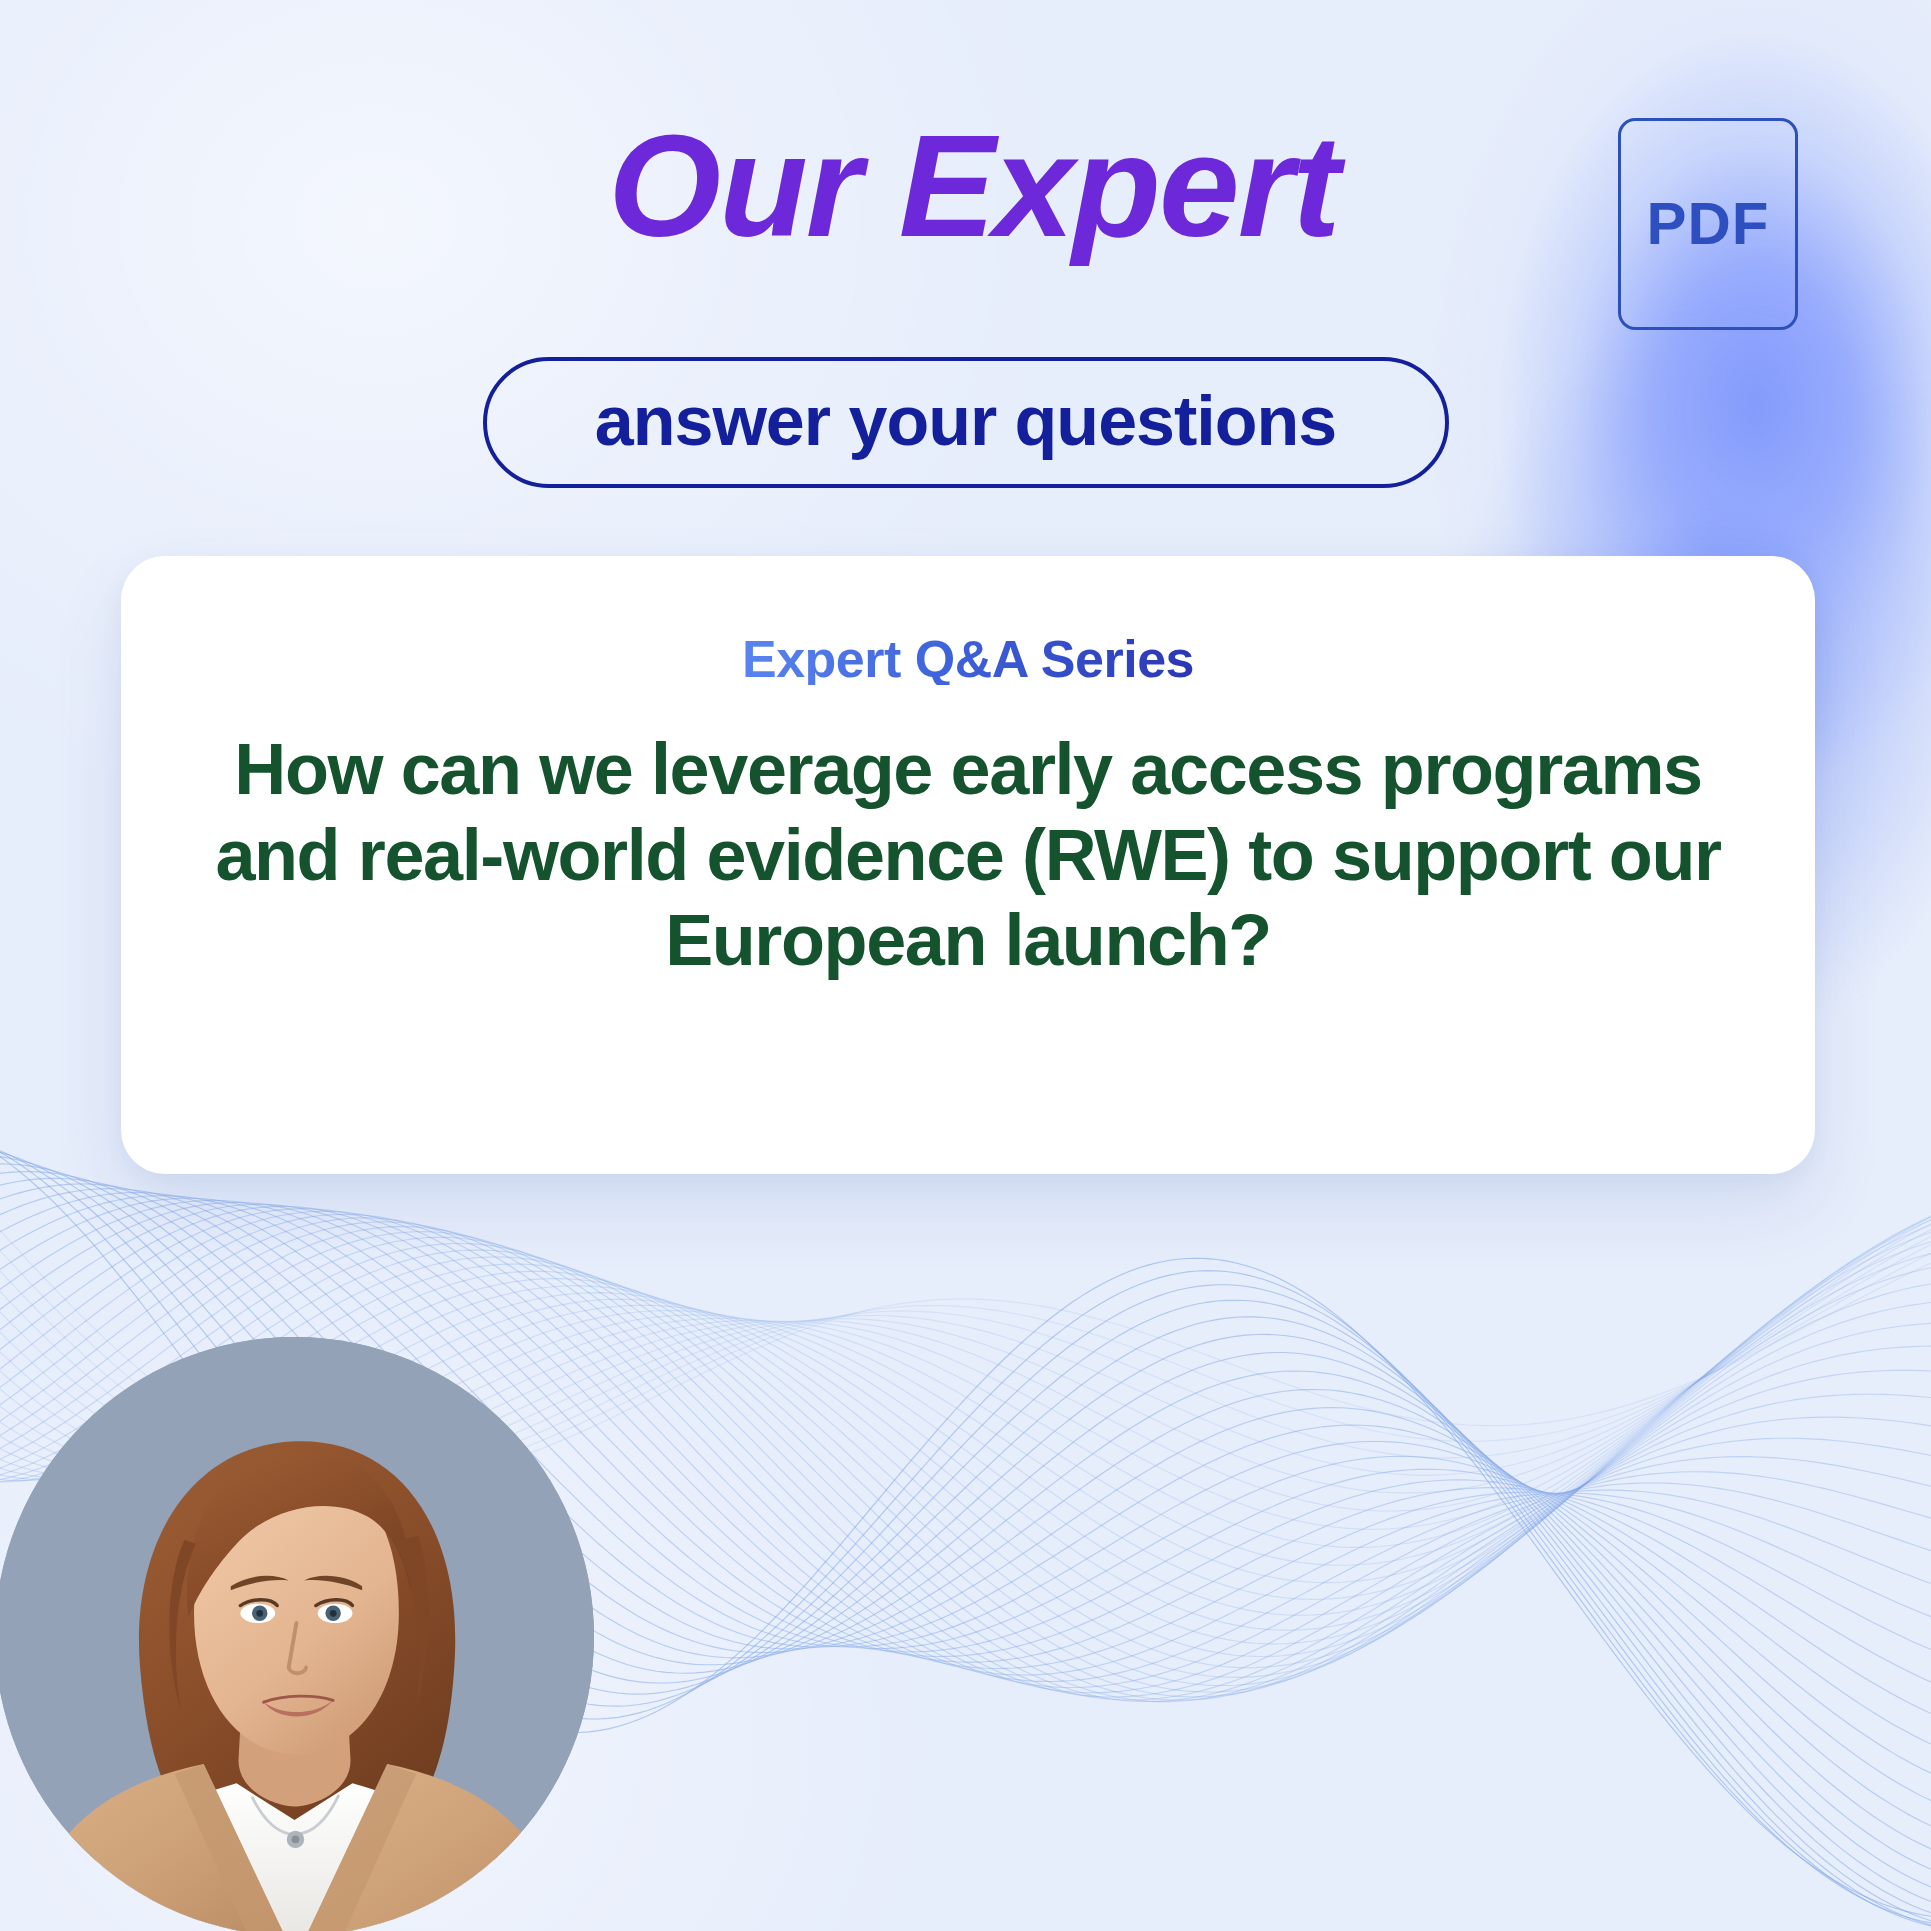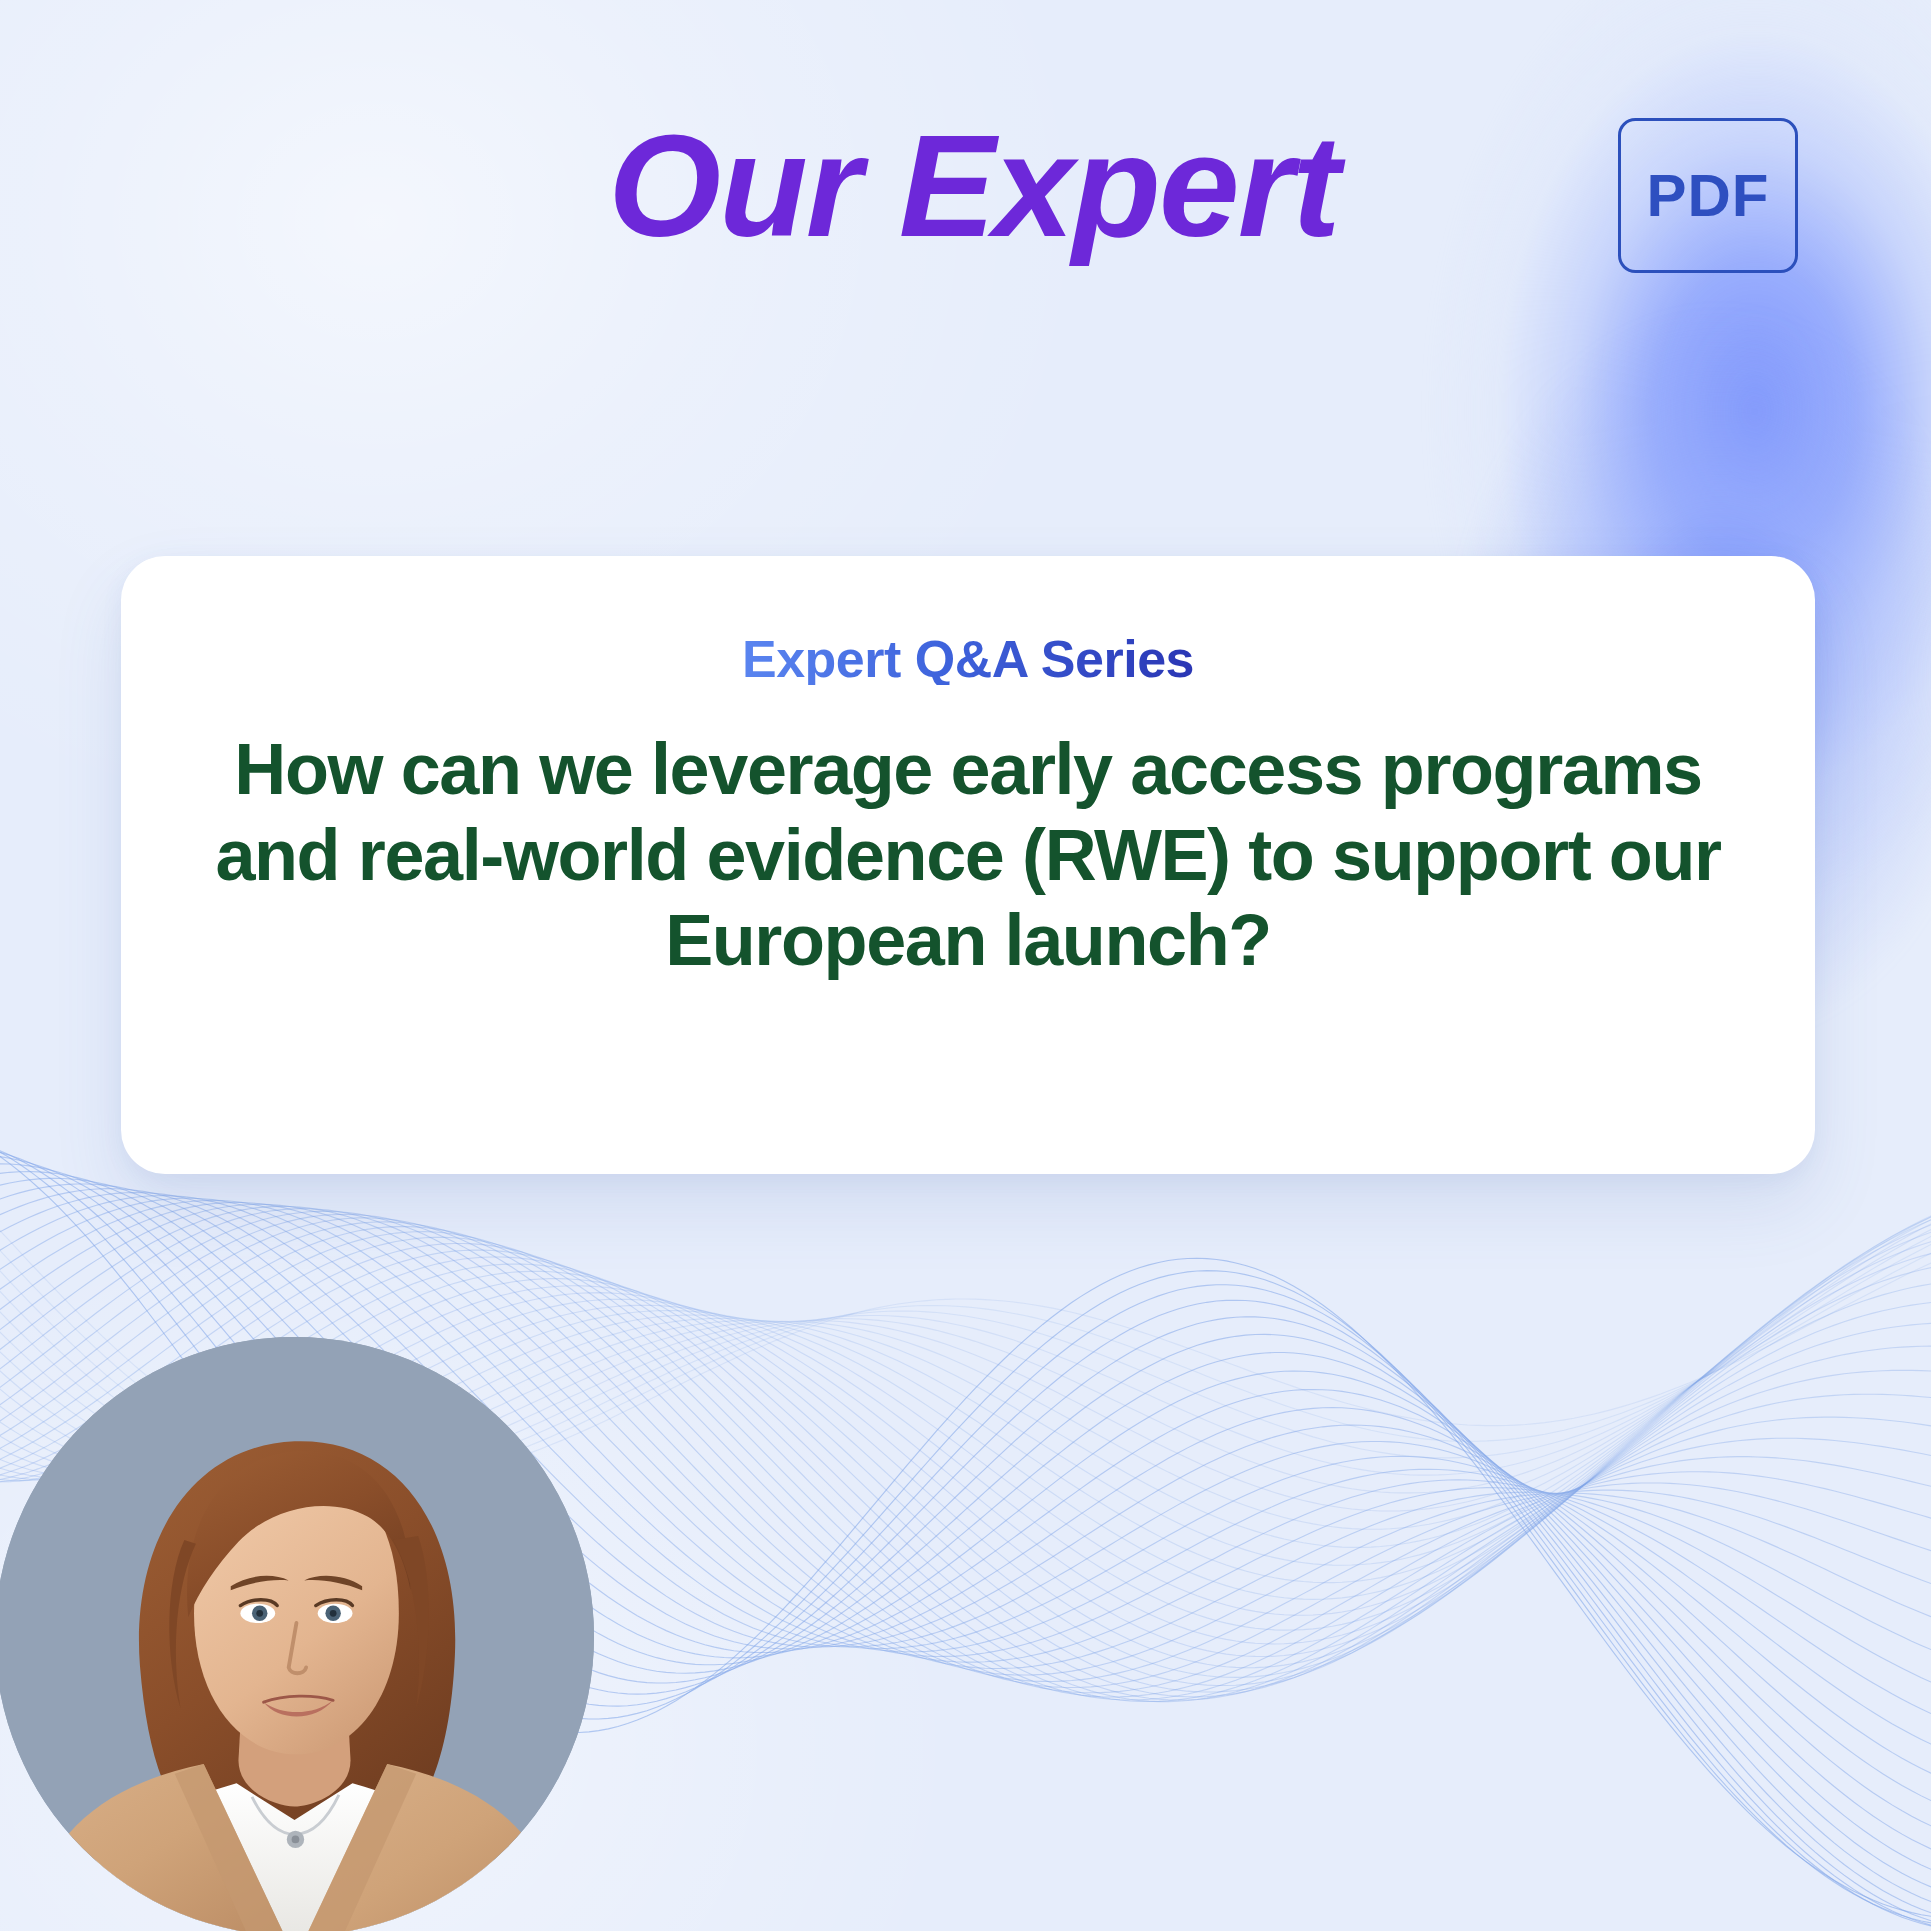--- a/index.html
+++ b/index.html
@@ -108,21 +108,21 @@
     letter-spacing:-1px;
     color:#14209B;
     line-height:1;
     transform:translateY(-1.9px);
   }
 
   
   .pdf-badge {
     position:absolute;
     right:133px; top:118px;
-    width:180px; height:155px;
+    width:180px; height:212px;
     border:3.9px solid #2C50BC;
     border-radius:17.4px;
     display:flex;
     align-items:center;
     justify-content:center;
   }
   .pdf-badge span {
     font-size:60px;
     font-weight:600;
     color:#2E4FC0;
@@ -252,20 +252,23 @@
         <path d="M-60.0 19.0 L-50.0 17.7 L-40.0 16.9 L-30.0 16.6 L-20.0 16.7 L-10.0 17.3 L0.0 18.3 L10.0 19.9 L20.0 22.0 L30.0 24.6 L40.0 27.6 L50.0 31.2 L60.0 35.2 L70.0 39.7 L80.0 44.7 L90.0 50.2 L100.0 56.2 L110.0 62.6 L120.0 69.4 L130.0 76.7 L140.0 84.4 L150.0 92.6 L160.0 101.1 L170.0 110.0 L180.0 119.2 L190.0 128.9 L200.0 138.8 L210.0 149.0 L220.0 159.6 L230.0 170.4 L240.0 181.4 L250.0 192.7 L260.0 204.1 L270.0 215.8 L280.0 227.6 L290.0 239.5 L300.0 251.6 L310.0 263.7 L320.0 275.9 L330.0 288.1 L340.0 300.3 L350.0 312.6 L360.0 324.7 L370.0 336.8 L380.0 348.8 L390.0 360.7 L400.0 372.5 L410.0 384.0 L420.0 395.4 L430.0 406.6 L440.0 417.6 L450.0 428.2 L460.0 438.7 L470.0 448.8 L480.0 458.6 L490.0 468.0 L500.0 477.1 L510.0 485.8 L520.0 494.1 L530.0 502.0 L540.0 509.5 L550.0 516.5 L560.0 523.1 L570.0 529.2 L580.0 534.9 L590.0 540.0 L600.0 544.7 L610.0 548.8 L620.0 552.5 L630.0 555.6 L640.0 558.2 L650.0 560.3 L660.0 561.8 L670.0 562.8 L680.0 563.3 L690.0 563.2 L700.0 562.7 L710.0 561.6 L720.0 559.9 L730.0 557.8 L740.0 555.2 L750.0 552.0 L760.0 548.4 L770.0 544.3 L780.0 539.8 L790.0 534.8 L800.0 529.3 L810.0 523.4 L820.0 517.1 L830.0 510.4 L840.0 503.4 L850.0 496.0 L860.0 488.2 L870.0 480.3 L880.0 472.0 L890.0 463.5 L900.0 454.8 L910.0 445.9 L920.0 436.9 L930.0 427.7 L940.0 418.3 L950.0 408.8 L960.0 399.3 L970.0 389.7 L980.0 380.1 L990.0 370.4 L1000.0 360.8 L1010.0 351.2 L1020.0 341.7 L1030.0 332.2 L1040.0 322.9 L1050.0 313.6 L1060.0 304.6 L1070.0 295.7 L1080.0 287.0 L1090.0 278.6 L1100.0 270.3 L1110.0 262.4 L1120.0 254.7 L1130.0 247.3 L1140.0 240.3 L1150.0 233.6 L1160.0 227.3 L1170.0 221.3 L1180.0 215.7 L1190.0 210.6 L1200.0 205.8 L1210.0 201.5 L1220.0 197.7 L1230.0 194.3 L1240.0 191.3 L1250.0 188.9 L1260.0 187.0 L1270.0 185.5 L1280.0 184.6 L1290.0 184.1 L1300.0 184.2 L1310.0 184.8 L1320.0 185.9 L1330.0 187.5 L1340.0 189.7 L1350.0 192.4 L1360.0 195.6 L1370.0 199.3 L1380.0 203.5 L1390.0 208.2 L1400.0 213.4 L1410.0 219.1 L1420.0 225.3 L1430.0 232.0 L1440.0 239.1 L1450.0 246.7 L1460.0 254.7 L1470.0 263.2 L1480.0 272.1 L1490.0 281.3 L1500.0 291.0 L1510.0 301.0 L1520.0 311.3 L1530.0 322.0 L1540.0 333.0 L1550.0 344.3 L1560.0 355.8 L1570.0 367.6 L1580.0 379.7 L1590.0 391.9 L1600.0 404.3 L1610.0 416.9 L1620.0 429.7 L1630.0 442.6 L1640.0 455.5 L1650.0 468.6 L1660.0 481.7 L1670.0 494.8 L1680.0 507.9 L1690.0 521.0 L1700.0 534.1 L1710.0 547.1 L1720.0 560.1 L1730.0 572.9 L1740.0 585.6 L1750.0 598.1 L1760.0 610.5 L1770.0 622.7 L1780.0 634.6 L1790.0 646.3 L1800.0 657.8 L1810.0 669.0 L1820.0 679.9 L1830.0 690.5 L1840.0 700.8 L1850.0 710.7 L1860.0 720.3 L1870.0 729.5 L1880.0 738.3 L1890.0 746.7 L1900.0 754.6 L1910.0 762.2 L1920.0 769.3 L1930.0 776.0 L1940.0 782.2 L1950.0 787.9 L1960.0 793.2 L1970.0 798.0 L1980.0 802.3 L1990.0 806.1 L2000.0 809.4 L2010.0 812.2 L2020.0 814.5 L2030.0 816.3 L2040.0 817.6 L2050.0 818.5 L2060.0 818.8" fill="none" stroke="#7FA4E8" stroke-width="1.15" stroke-opacity="0.524"></path>
         <path d="M-60.0 6.4 L-50.0 6.4 L-40.0 6.9 L-30.0 7.8 L-20.0 9.3 L-10.0 11.3 L0.0 13.8 L10.0 16.8 L20.0 20.3 L30.0 24.3 L40.0 28.8 L50.0 33.8 L60.0 39.2 L70.0 45.2 L80.0 51.6 L90.0 58.6 L100.0 65.9 L110.0 73.7 L120.0 81.9 L130.0 90.6 L140.0 99.6 L150.0 109.0 L160.0 118.8 L170.0 128.9 L180.0 139.4 L190.0 150.2 L200.0 161.2 L210.0 172.5 L220.0 184.1 L230.0 195.9 L240.0 207.8 L250.0 220.0 L260.0 232.3 L270.0 244.7 L280.0 257.2 L290.0 269.8 L300.0 282.4 L310.0 295.0 L320.0 307.7 L330.0 320.3 L340.0 332.9 L350.0 345.4 L360.0 357.7 L370.0 370.0 L380.0 382.1 L390.0 394.0 L400.0 405.7 L410.0 417.1 L420.0 428.4 L430.0 439.3 L440.0 449.9 L450.0 460.3 L460.0 470.3 L470.0 479.9 L480.0 489.1 L490.0 498.0 L500.0 506.4 L510.0 514.4 L520.0 522.0 L530.0 529.1 L540.0 535.7 L550.0 541.8 L560.0 547.5 L570.0 552.6 L580.0 557.2 L590.0 561.3 L600.0 564.9 L610.0 567.9 L620.0 570.3 L630.0 572.3 L640.0 573.6 L650.0 574.5 L660.0 574.8 L670.0 574.5 L680.0 573.7 L690.0 572.3 L700.0 570.4 L710.0 568.0 L720.0 565.1 L730.0 561.6 L740.0 557.7 L750.0 553.2 L760.0 548.3 L770.0 542.9 L780.0 537.1 L790.0 530.8 L800.0 524.1 L810.0 517.0 L820.0 509.5 L830.0 501.6 L840.0 493.4 L850.0 484.8 L860.0 476.0 L870.0 467.0 L880.0 457.7 L890.0 448.2 L900.0 438.6 L910.0 428.8 L920.0 418.8 L930.0 408.8 L940.0 398.7 L950.0 388.5 L960.0 378.2 L970.0 368.0 L980.0 357.8 L990.0 347.6 L1000.0 337.5 L1010.0 327.4 L1020.0 317.5 L1030.0 307.7 L1040.0 298.1 L1050.0 288.6 L1060.0 279.4 L1070.0 270.4 L1080.0 261.6 L1090.0 253.1 L1100.0 244.9 L1110.0 237.0 L1120.0 229.5 L1130.0 222.3 L1140.0 215.4 L1150.0 209.0 L1160.0 202.9 L1170.0 197.3 L1180.0 192.1 L1190.0 187.4 L1200.0 183.1 L1210.0 179.3 L1220.0 176.0 L1230.0 173.2 L1240.0 170.9 L1250.0 169.1 L1260.0 167.8 L1270.0 167.1 L1280.0 166.9 L1290.0 167.2 L1300.0 168.0 L1310.0 169.4 L1320.0 171.3 L1330.0 173.8 L1340.0 176.8 L1350.0 180.3 L1360.0 184.3 L1370.0 188.9 L1380.0 194.0 L1390.0 199.6 L1400.0 205.7 L1410.0 212.3 L1420.0 219.3 L1430.0 226.9 L1440.0 234.9 L1450.0 243.3 L1460.0 252.2 L1470.0 261.4 L1480.0 271.1 L1490.0 281.1 L1500.0 291.6 L1510.0 302.3 L1520.0 313.4 L1530.0 324.8 L1540.0 336.5 L1550.0 348.4 L1560.0 360.6 L1570.0 373.0 L1580.0 385.7 L1590.0 398.5 L1600.0 411.4 L1610.0 424.5 L1620.0 437.7 L1630.0 451.0 L1640.0 464.4 L1650.0 477.8 L1660.0 491.2 L1670.0 504.6 L1680.0 518.0 L1690.0 531.4 L1700.0 544.6 L1710.0 557.8 L1720.0 570.9 L1730.0 583.8 L1740.0 596.5 L1750.0 609.1 L1760.0 621.5 L1770.0 633.6 L1780.0 645.5 L1790.0 657.2 L1800.0 668.5 L1810.0 679.6 L1820.0 690.3 L1830.0 700.7 L1840.0 710.8 L1850.0 720.5 L1860.0 729.8 L1870.0 738.7 L1880.0 747.2 L1890.0 755.3 L1900.0 762.9 L1910.0 770.1 L1920.0 776.9 L1930.0 783.2 L1940.0 789.0 L1950.0 794.4 L1960.0 799.3 L1970.0 803.7 L1980.0 807.6 L1990.0 811.0 L2000.0 813.9 L2010.0 816.4 L2020.0 818.3 L2030.0 819.8 L2040.0 820.7 L2050.0 821.2 L2060.0 821.1" fill="none" stroke="#7FA4E8" stroke-width="1.15" stroke-opacity="0.533"></path>
         <path d="M-60.0 -3.6 L-50.0 -2.3 L-40.0 -0.5 L-30.0 1.9 L-20.0 4.8 L-10.0 8.2 L0.0 12.1 L10.0 16.6 L20.0 21.5 L30.0 27.0 L40.0 32.9 L50.0 39.4 L60.0 46.3 L70.0 53.7 L80.0 61.6 L90.0 69.9 L100.0 78.7 L110.0 87.8 L120.0 97.4 L130.0 107.4 L140.0 117.7 L150.0 128.3 L160.0 139.3 L170.0 150.6 L180.0 162.2 L190.0 174.1 L200.0 186.1 L210.0 198.4 L220.0 210.9 L230.0 223.6 L240.0 236.4 L250.0 249.3 L260.0 262.3 L270.0 275.4 L280.0 288.5 L290.0 301.6 L300.0 314.7 L310.0 327.8 L320.0 340.8 L330.0 353.7 L340.0 366.4 L350.0 379.1 L360.0 391.5 L370.0 403.8 L380.0 415.8 L390.0 427.6 L400.0 439.2 L410.0 450.4 L420.0 461.3 L430.0 471.9 L440.0 482.1 L450.0 492.0 L460.0 501.4 L470.0 510.5 L480.0 519.1 L490.0 527.2 L500.0 534.9 L510.0 542.1 L520.0 548.8 L530.0 555.0 L540.0 560.7 L550.0 565.8 L560.0 570.4 L570.0 574.5 L580.0 578.0 L590.0 580.9 L600.0 583.3 L610.0 585.2 L620.0 586.4 L630.0 587.1 L640.0 587.2 L650.0 586.8 L660.0 585.8 L670.0 584.2 L680.0 582.1 L690.0 579.4 L700.0 576.2 L710.0 572.5 L720.0 568.2 L730.0 563.5 L740.0 558.2 L750.0 552.5 L760.0 546.3 L770.0 539.6 L780.0 532.5 L790.0 525.0 L800.0 517.1 L810.0 508.8 L820.0 500.2 L830.0 491.2 L840.0 481.9 L850.0 472.3 L860.0 462.5 L870.0 452.4 L880.0 442.2 L890.0 431.9 L900.0 421.3 L910.0 410.7 L920.0 400.0 L930.0 389.2 L940.0 378.4 L950.0 367.6 L960.0 356.8 L970.0 346.0 L980.0 335.3 L990.0 324.7 L1000.0 314.2 L1010.0 303.8 L1020.0 293.6 L1030.0 283.6 L1040.0 273.7 L1050.0 264.2 L1060.0 254.8 L1070.0 245.8 L1080.0 237.0 L1090.0 228.6 L1100.0 220.5 L1110.0 212.8 L1120.0 205.5 L1130.0 198.5 L1140.0 192.0 L1150.0 185.9 L1160.0 180.2 L1170.0 175.1 L1180.0 170.3 L1190.0 166.1 L1200.0 162.4 L1210.0 159.1 L1220.0 156.4 L1230.0 154.2 L1240.0 152.6 L1250.0 151.5 L1260.0 150.9 L1270.0 150.9 L1280.0 151.4 L1290.0 152.5 L1300.0 154.1 L1310.0 156.3 L1320.0 159.1 L1330.0 162.3 L1340.0 166.2 L1350.0 170.5 L1360.0 175.4 L1370.0 180.8 L1380.0 186.7 L1390.0 193.2 L1400.0 200.1 L1410.0 207.5 L1420.0 215.4 L1430.0 223.7 L1440.0 232.5 L1450.0 241.7 L1460.0 251.3 L1470.0 261.4 L1480.0 271.8 L1490.0 282.5 L1500.0 293.6 L1510.0 305.0 L1520.0 316.7 L1530.0 328.7 L1540.0 341.0 L1550.0 353.5 L1560.0 366.2 L1570.0 379.1 L1580.0 392.2 L1590.0 405.4 L1600.0 418.8 L1610.0 432.3 L1620.0 445.8 L1630.0 459.4 L1640.0 473.0 L1650.0 486.6 L1660.0 500.3 L1670.0 513.8 L1680.0 527.4 L1690.0 540.8 L1700.0 554.1 L1710.0 567.3 L1720.0 580.4 L1730.0 593.3 L1740.0 606.0 L1750.0 618.4 L1760.0 630.7 L1770.0 642.7 L1780.0 654.4 L1790.0 665.8 L1800.0 677.0 L1810.0 687.8 L1820.0 698.2 L1830.0 708.3 L1840.0 718.0 L1850.0 727.4 L1860.0 736.3 L1870.0 744.9 L1880.0 753.0 L1890.0 760.7 L1900.0 767.9 L1910.0 774.7 L1920.0 781.1 L1930.0 786.9 L1940.0 792.4 L1950.0 797.3 L1960.0 801.7 L1970.0 805.7 L1980.0 809.2 L1990.0 812.2 L2000.0 814.7 L2010.0 816.7 L2020.0 818.3 L2030.0 819.4 L2040.0 819.9 L2050.0 820.1 L2060.0 819.7" fill="none" stroke="#7FA4E8" stroke-width="1.15" stroke-opacity="0.542"></path>
         <path d="M-60.0 -10.9 L-50.0 -8.2 L-40.0 -4.9 L-30.0 -1.1 L-20.0 3.3 L-10.0 8.1 L0.0 13.5 L10.0 19.5 L20.0 25.9 L30.0 32.8 L40.0 40.3 L50.0 48.2 L60.0 56.5 L70.0 65.4 L80.0 74.6 L90.0 84.3 L100.0 94.4 L110.0 104.9 L120.0 115.8 L130.0 127.0 L140.0 138.5 L150.0 150.4 L160.0 162.5 L170.0 174.9 L180.0 187.5 L190.0 200.4 L200.0 213.4 L210.0 226.6 L220.0 239.9 L230.0 253.4 L240.0 266.9 L250.0 280.5 L260.0 294.1 L270.0 307.7 L280.0 321.3 L290.0 334.8 L300.0 348.2 L310.0 361.6 L320.0 374.8 L330.0 387.9 L340.0 400.7 L350.0 413.4 L360.0 425.8 L370.0 438.0 L380.0 449.8 L390.0 461.4 L400.0 472.6 L410.0 483.5 L420.0 494.0 L430.0 504.1 L440.0 513.8 L450.0 523.0 L460.0 531.8 L470.0 540.2 L480.0 548.0 L490.0 555.4 L500.0 562.2 L510.0 568.5 L520.0 574.2 L530.0 579.4 L540.0 584.1 L550.0 588.2 L560.0 591.7 L570.0 594.6 L580.0 597.0 L590.0 598.7 L600.0 599.9 L610.0 600.5 L620.0 600.5 L630.0 599.9 L640.0 598.8 L650.0 597.0 L660.0 594.7 L670.0 591.9 L680.0 588.4 L690.0 584.5 L700.0 579.9 L710.0 574.9 L720.0 569.4 L730.0 563.3 L740.0 556.8 L750.0 549.8 L760.0 542.4 L770.0 534.5 L780.0 526.2 L790.0 517.6 L800.0 508.5 L810.0 499.1 L820.0 489.4 L830.0 479.4 L840.0 469.0 L850.0 458.5 L860.0 447.7 L870.0 436.8 L880.0 425.8 L890.0 414.6 L900.0 403.3 L910.0 392.0 L920.0 380.6 L930.0 369.2 L940.0 357.8 L950.0 346.5 L960.0 335.2 L970.0 324.0 L980.0 312.9 L990.0 302.0 L1000.0 291.2 L1010.0 280.6 L1020.0 270.2 L1030.0 260.1 L1040.0 250.2 L1050.0 240.6 L1060.0 231.3 L1070.0 222.3 L1080.0 213.7 L1090.0 205.5 L1100.0 197.6 L1110.0 190.2 L1120.0 183.1 L1130.0 176.5 L1140.0 170.4 L1150.0 164.7 L1160.0 159.5 L1170.0 154.8 L1180.0 150.6 L1190.0 147.0 L1200.0 143.8 L1210.0 141.2 L1220.0 139.2 L1230.0 137.6 L1240.0 136.7 L1250.0 136.3 L1260.0 136.5 L1270.0 137.2 L1280.0 138.5 L1290.0 140.4 L1300.0 142.8 L1310.0 145.8 L1320.0 149.3 L1330.0 153.4 L1340.0 158.0 L1350.0 163.2 L1360.0 168.9 L1370.0 175.1 L1380.0 181.8 L1390.0 189.0 L1400.0 196.7 L1410.0 204.9 L1420.0 213.6 L1430.0 222.6 L1440.0 232.1 L1450.0 242.0 L1460.0 252.3 L1470.0 263.0 L1480.0 274.0 L1490.0 285.4 L1500.0 297.1 L1510.0 309.0 L1520.0 321.3 L1530.0 333.8 L1540.0 346.5 L1550.0 359.4 L1560.0 372.5 L1570.0 385.8 L1580.0 399.2 L1590.0 412.8 L1600.0 426.4 L1610.0 440.1 L1620.0 453.8 L1630.0 467.6 L1640.0 481.3 L1650.0 495.0 L1660.0 508.7 L1670.0 522.3 L1680.0 535.8 L1690.0 549.2 L1700.0 562.5 L1710.0 575.6 L1720.0 588.5 L1730.0 601.2 L1740.0 613.7 L1750.0 625.9 L1760.0 637.9 L1770.0 649.7 L1780.0 661.1 L1790.0 672.2 L1800.0 682.9 L1810.0 693.4 L1820.0 703.4 L1830.0 713.1 L1840.0 722.4 L1850.0 731.4 L1860.0 739.9 L1870.0 747.9 L1880.0 755.6 L1890.0 762.8 L1900.0 769.6 L1910.0 775.9 L1920.0 781.7 L1930.0 787.1 L1940.0 792.0 L1950.0 796.5 L1960.0 800.5 L1970.0 804.0 L1980.0 807.0 L1990.0 809.6 L2000.0 811.6 L2010.0 813.3 L2020.0 814.4 L2030.0 815.1 L2040.0 815.3 L2050.0 815.1 L2060.0 814.4" fill="none" stroke="#7FA4E8" stroke-width="1.15" stroke-opacity="0.551"></path>
         <path d="M-60.0 -15.3 L-50.0 -11.1 L-40.0 -6.3 L-30.0 -1.0 L-20.0 4.8 L-10.0 11.2 L0.0 18.1 L10.0 25.5 L20.0 33.4 L30.0 41.8 L40.0 50.7 L50.0 60.0 L60.0 69.8 L70.0 80.0 L80.0 90.7 L90.0 101.7 L100.0 113.1 L110.0 124.9 L120.0 137.0 L130.0 149.4 L140.0 162.0 L150.0 175.0 L160.0 188.2 L170.0 201.6 L180.0 215.1 L190.0 228.9 L200.0 242.7 L210.0 256.7 L220.0 270.8 L230.0 284.9 L240.0 299.0 L250.0 313.1 L260.0 327.2 L270.0 341.2 L280.0 355.2 L290.0 369.0 L300.0 382.7 L310.0 396.2 L320.0 409.5 L330.0 422.5 L340.0 435.4 L350.0 447.9 L360.0 460.2 L370.0 472.1 L380.0 483.7 L390.0 494.9 L400.0 505.7 L410.0 516.1 L420.0 526.0 L430.0 535.6 L440.0 544.6 L450.0 553.1 L460.0 561.2 L470.0 568.7 L480.0 575.7 L490.0 582.1 L500.0 588.0 L510.0 593.3 L520.0 598.1 L530.0 602.2 L540.0 605.8 L550.0 608.7 L560.0 611.1 L570.0 612.8 L580.0 614.0 L590.0 614.5 L600.0 614.5 L610.0 613.8 L620.0 612.5 L630.0 610.7 L640.0 608.2 L650.0 605.2 L660.0 601.6 L670.0 597.4 L680.0 592.7 L690.0 587.4 L700.0 581.6 L710.0 575.3 L720.0 568.5 L730.0 561.2 L740.0 553.5 L750.0 545.3 L760.0 536.7 L770.0 527.7 L780.0 518.3 L790.0 508.5 L800.0 498.4 L810.0 488.0 L820.0 477.3 L830.0 466.3 L840.0 455.1 L850.0 443.6 L860.0 432.1 L870.0 420.4 L880.0 408.6 L890.0 396.7 L900.0 384.8 L910.0 372.8 L920.0 360.9 L930.0 349.0 L940.0 337.2 L950.0 325.4 L960.0 313.8 L970.0 302.3 L980.0 291.0 L990.0 279.8 L1000.0 268.9 L1010.0 258.2 L1020.0 247.8 L1030.0 237.6 L1040.0 227.8 L1050.0 218.3 L1060.0 209.2 L1070.0 200.4 L1080.0 192.0 L1090.0 184.0 L1100.0 176.5 L1110.0 169.3 L1120.0 162.7 L1130.0 156.5 L1140.0 150.9 L1150.0 145.7 L1160.0 141.0 L1170.0 136.9 L1180.0 133.3 L1190.0 130.3 L1200.0 127.8 L1210.0 125.8 L1220.0 124.5 L1230.0 123.7 L1240.0 123.4 L1250.0 123.8 L1260.0 124.7 L1270.0 126.2 L1280.0 128.3 L1290.0 130.9 L1300.0 134.1 L1310.0 137.9 L1320.0 142.2 L1330.0 147.1 L1340.0 152.5 L1350.0 158.5 L1360.0 164.9 L1370.0 171.9 L1380.0 179.4 L1390.0 187.3 L1400.0 195.7 L1410.0 204.6 L1420.0 213.9 L1430.0 223.6 L1440.0 233.7 L1450.0 244.3 L1460.0 255.1 L1470.0 266.4 L1480.0 277.9 L1490.0 289.8 L1500.0 301.9 L1510.0 314.3 L1520.0 327.0 L1530.0 339.8 L1540.0 352.9 L1550.0 366.1 L1560.0 379.5 L1570.0 393.0 L1580.0 406.6 L1590.0 420.3 L1600.0 434.1 L1610.0 447.9 L1620.0 461.6 L1630.0 475.4 L1640.0 489.2 L1650.0 502.8 L1660.0 516.4 L1670.0 529.9 L1680.0 543.3 L1690.0 556.5 L1700.0 569.5 L1710.0 582.4 L1720.0 595.0 L1730.0 607.4 L1740.0 619.6 L1750.0 631.5 L1760.0 643.1 L1770.0 654.4 L1780.0 665.4 L1790.0 676.0 L1800.0 686.3 L1810.0 696.3 L1820.0 705.9 L1830.0 715.1 L1840.0 723.8 L1850.0 732.2 L1860.0 740.2 L1870.0 747.7 L1880.0 754.8 L1890.0 761.5 L1900.0 767.7 L1910.0 773.5 L1920.0 778.8 L1930.0 783.6 L1940.0 788.0 L1950.0 792.0 L1960.0 795.4 L1970.0 798.4 L1980.0 801.0 L1990.0 803.1 L2000.0 804.7 L2010.0 805.9 L2020.0 806.6 L2030.0 807.0 L2040.0 806.8 L2050.0 806.3 L2060.0 805.3" fill="none" stroke="#7FA4E8" stroke-width="1.15" stroke-opacity="0.560"></path>
       </g>
     </svg>
 
   <div class="title">Our Expert</div>
 
+  <div class="pill">
+    <span class="pill-label">answer your questions</span>
+  </div>
 
   <div class="pdf-badge">
     <span>PDF</span>
   </div>
 
   <div class="card">
     <div class="card-eyebrow">Expert Q&amp;A Series</div>
     <div class="card-question">How can we leverage early access programs and real-world evidence (RWE) to support our European launch?</div>
   </div>
 

